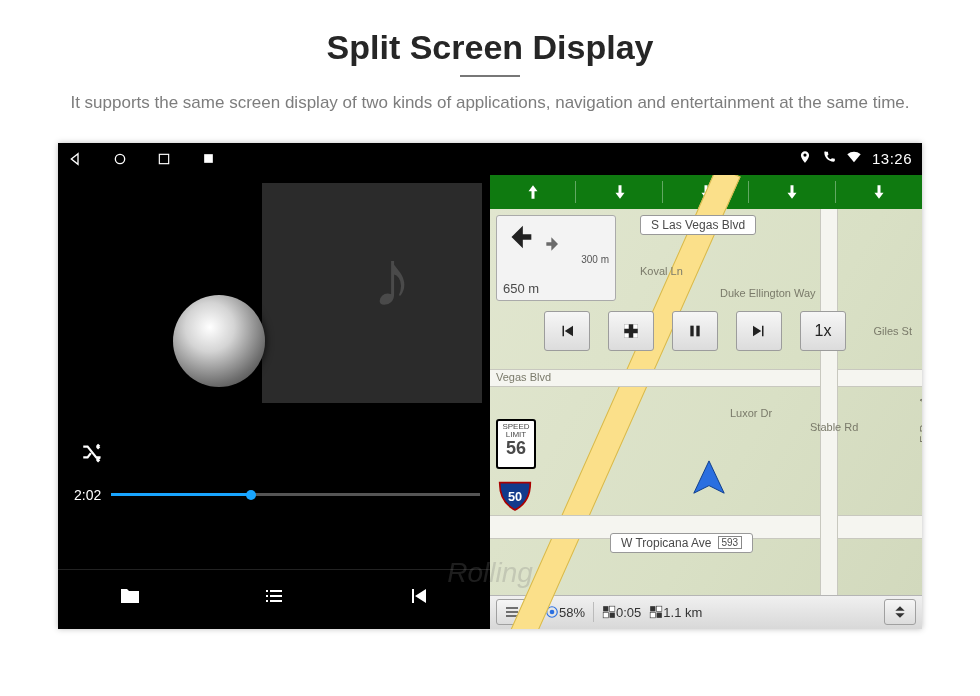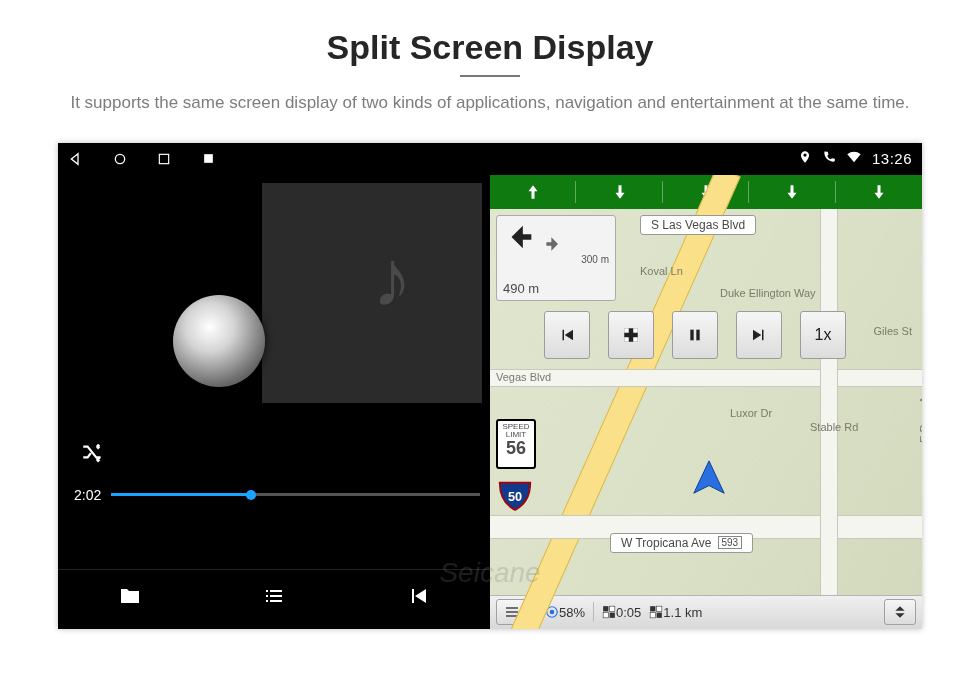--- a/index.html
+++ b/index.html
@@ -189,21 +189,21 @@
     text-align:right;
   }
   .turn-panel .arrows { display:flex; gap:6px; align-items:flex-end; }
   .turn-panel .dist { font-size:13px; margin-top:auto; }
 
   .map-ctrl-row {
     position:absolute; top:102px; left:54px;
     display:flex; gap:18px;
   }
   .map-btn {
-    width:46px; height:48px;
+    width:46px; height:40px;
     background: linear-gradient(#f6f6f6,#dcdcdc);
     border:1px solid #9c9c9c;
     border-radius:3px;
     display:flex; align-items:center; justify-content:center;
     font-size:16px; color:#222;
   }
 
   .speed-sign {
     position:absolute; left:6px; top:210px;
     width:40px; height:50px;
@@ -402,21 +402,21 @@
         <div class="turn-panel">
           <div class="arrows">
             <svg viewBox="0 0 24 24" width="34" height="34" fill="#222">
                 <path d="M14 4v6h6v4h-6v6l-8-8z"></path>
               </svg>
             <svg viewBox="0 0 24 24" width="20" height="20" fill="#6a6a6a">
                 <path d="M10 4v6H4v4h6v6l8-8z"></path>
               </svg>
           </div>
           <span style="font-size:10px;color:#555;align-self:flex-end">300 m</span>
-          <span class="dist">490 m</span>
+          <span class="dist">650 m</span>
         </div>
 
         <div class="map-ctrl-row">
           <div class="map-btn">
             <svg viewBox="0 0 24 24" width="18" height="18" fill="#222">
                 <path d="M6 5h2v14H6zM20 5v14L9 12z"></path>
               </svg>
           </div>
           <div class="map-btn">
             <svg viewBox="0 0 24 24" width="18" height="18" fill="#222">
@@ -508,14 +508,14 @@
         <div class="grow"></div>
         <div class="sq">
           <svg viewBox="0 0 24 24" width="14" height="14" fill="#333">
               <path d="M4 14l8 8 8-8H4zM4 10l8-8 8 8H4z"></path>
             </svg>
         </div>
       </div>
     </div>
   </div>
 
-  <div class="watermark">Seicane</div>
+  <div class="watermark">Rolling</div>
 </div>
 
 </body></html>

